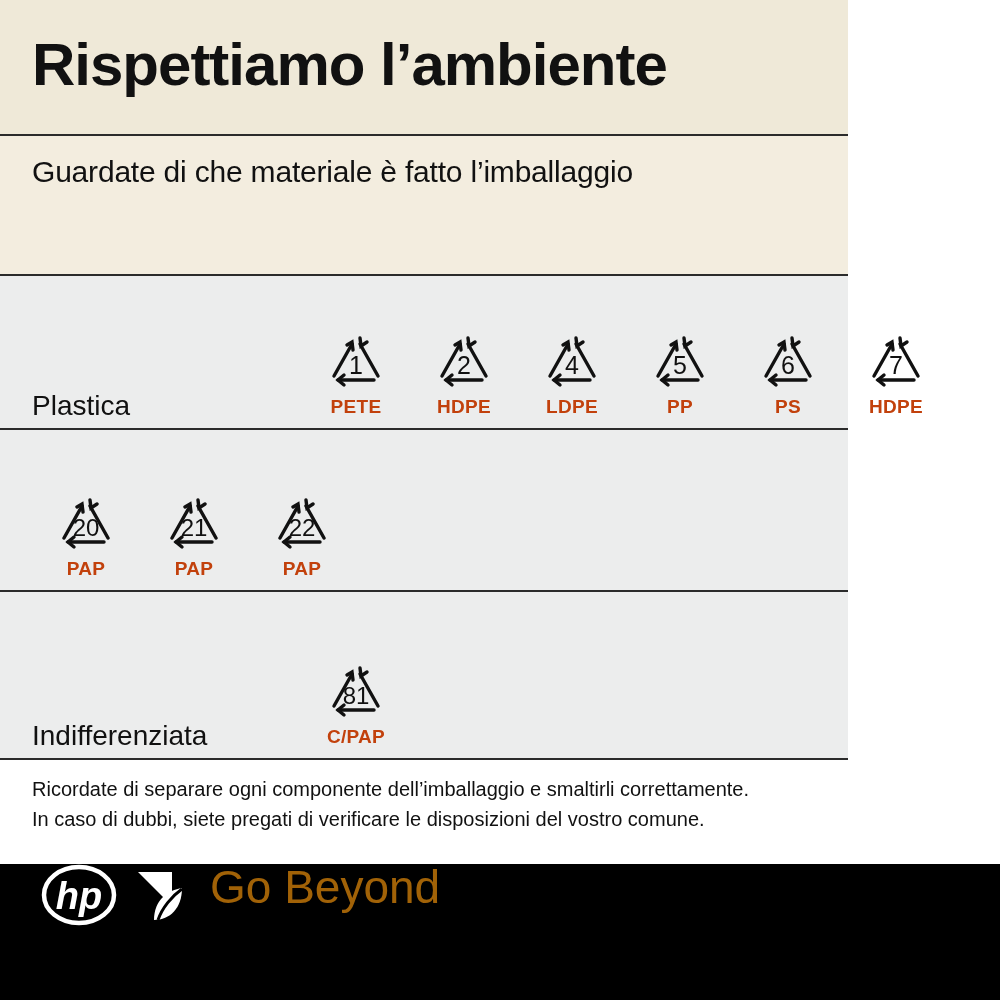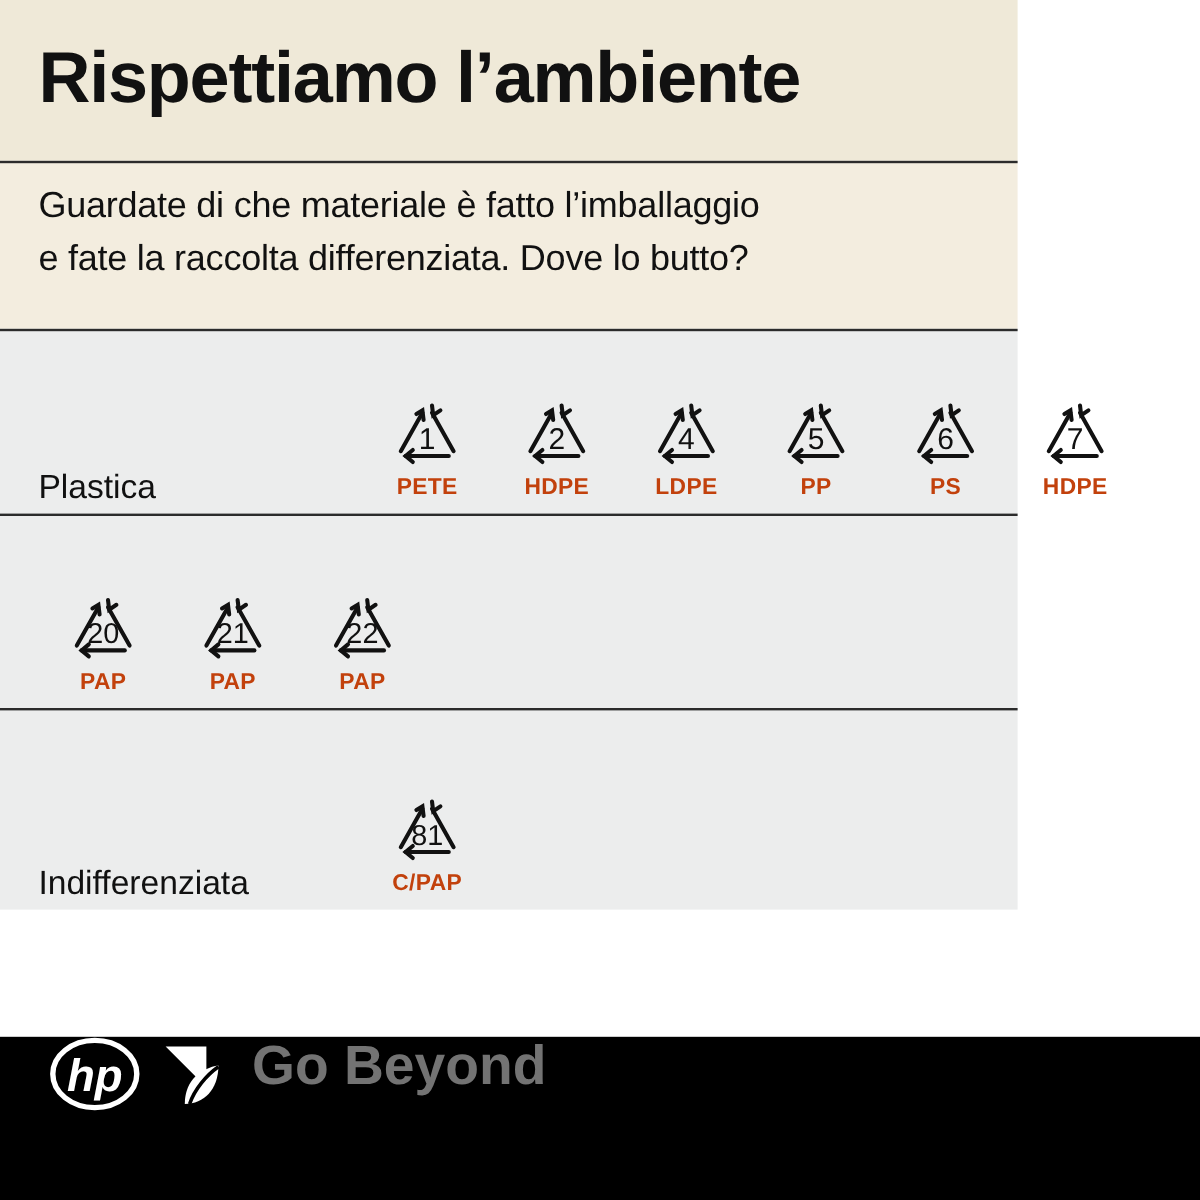--- a/index.html
+++ b/index.html
@@ -133,39 +133,38 @@
   }
   .brandbar .hp-logo {
     flex: 0 0 auto;
     margin-right: 14px;
   }
   .brandbar .arrow-leaf {
     flex: 0 0 auto;
     margin-right: 20px;
   }
   .brandbar .tagline {
-    color: #737373;
+    color: #a16207;
     font-size: 46px;
-    font-weight: 700;
+    font-weight: 400;
     letter-spacing: 0px;
     line-height: 46px;
   }
 </style>
 </head>
 <body>
 
 <div class="page">
 
   <div class="band-title">
     <h1>Rispettiamo l’ambiente</h1>
   </div>
 
   <div class="band-sub">
     <p>Guardate di che materiale è fatto l’imballaggio</p>
-    <p>e fate la raccolta differenziata.  Dove lo butto?</p>
   </div>
 
   <div class="rows">
 
     <div class="row row-plastica">
       <div class="row-label">Plastica</div>
       <div class="symbols">
 
         <div class="sym">
           <svg width="96" height="80" viewBox="0 0 96 80">
@@ -328,20 +327,24 @@
             <text x="48" y="60" text-anchor="middle" font-family="'Liberation Sans', sans-serif" font-size="24" fill="#111111">81</text>
           </svg>
           <div class="code">C/PAP</div>
         </div>
 
       </div>
     </div>
 
   </div>
 
+  <div class="footnote">
+    <p>Ricordate di separare ogni componente dell’imballaggio e smaltirli correttamente.</p>
+    <p>In caso di dubbi, siete pregati di verificare le disposizioni del vostro comune.</p>
+  </div>
 
   <div class="brandbar">
     <span class="hp-logo">
       <svg width="78" height="62" viewBox="0 0 78 62">
         <g fill="none" stroke="#ffffff" stroke-width="4.5">
           <ellipse cx="39" cy="31" rx="35" ry="28"></ellipse>
         </g>
         <g fill="#ffffff" font-family="'Liberation Sans', sans-serif" font-style="italic" font-weight="700" font-size="38">
           <text x="39" y="45" text-anchor="middle">hp</text>
         </g>

